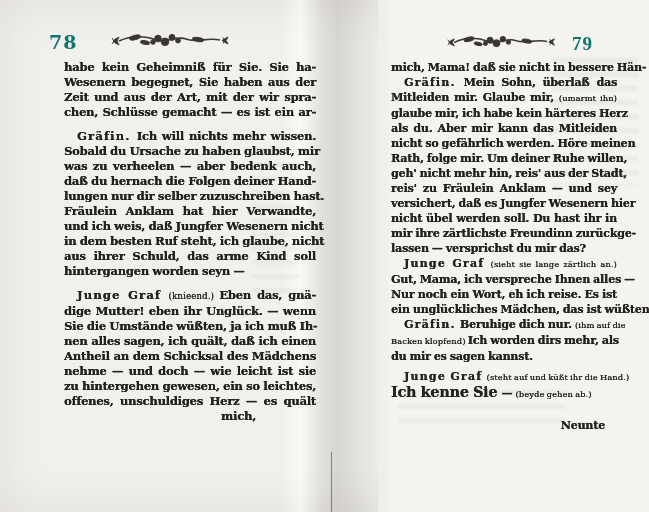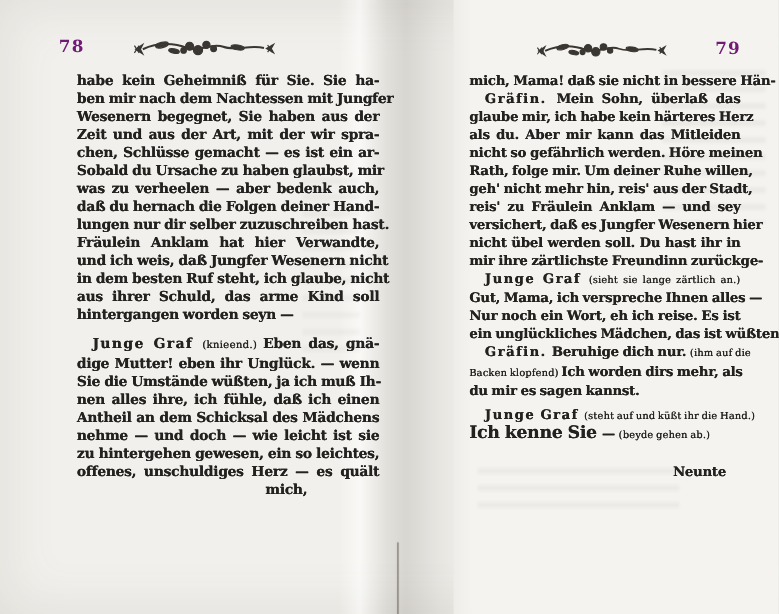--- a/index.html
+++ b/index.html
@@ -21,24 +21,24 @@
       rgba(92,86,74,.07) 74%, rgba(0,0,0,0) 100%); }
   .gutter-line { position:absolute; left:331px; top:452px; width:1px; height:60px;
     background:rgba(72,66,58,.55); box-shadow:0 0 1px rgba(72,66,58,.45); }
 
   .ghost { position:absolute; z-index:1; filter:blur(1.2px);
     background:repeating-linear-gradient(180deg,#58524a 0 5px,transparent 5px 14px); }
   #ghost-a { left:552px; top:58px;  width:86px;  height:128px; opacity:.055; }
   #ghost-b { left:398px; top:390px; width:168px; height:40px;  opacity:.05;  }
   #ghost-c { left:252px; top:148px; width:48px;  height:150px; opacity:.04;  }
 
-  .pageno { position:absolute; z-index:2; font-weight:700; font-size:14px;
-    color:#701a75; letter-spacing:1px; }
+  .pageno { position:absolute; z-index:2; font-weight:700; font-size:19px;
+    color:#0f766e; letter-spacing:1px; }
   #pn-left  { left:49px;  top:31px; }
-  #pn-right { left:596px; top:33px; }
+  #pn-right { left:572px; top:33px;font-family:Liberation Serif, serif; }
   .orn { position:absolute; z-index:2; }
   #orn-left  { left:110px; top:31px; }
   #orn-right { left:446px; top:33px; }
 
   .textblock { position:absolute; z-index:2; top:60px; }
   #text-left  { left:64px;  width:252px; }
   #text-right { left:391px; width:226px; }
 
   .line { white-space:nowrap; overflow:visible;
     text-align:justify; text-align-last:justify;
@@ -105,55 +105,57 @@
         <circle cx="43" cy="11" r="2.3"></circle>
       <circle cx="68" cy="9.6" r="2.4"></circle>
       <ellipse cx="88" cy="8.5" rx="5.5" ry="2" transform="rotate(9 88 8.5)"></ellipse>
       <path d="M112 9.5 l6 -3.5 l-2 3.5 l2 3.5 z"></path>
       <path d="M113 6.5 l4 6 M113 12.5 l4 -6" stroke-width="1" fill="none"></path>
     </g>
   </svg>
 
   <div class="textblock" id="text-left">
       <div class="line a-j"><span class="seg-n">habe kein Geheimniß für Sie.  Sie ha-</span></div>
-      <div class="line a-j"><span class="seg-n">ben mir nach dem Nachtessen mit Jungfer</span></div>
       <div class="line a-j"><span class="seg-n">Wesenern begegnet, Sie haben aus der</span></div>
       <div class="line a-j"><span class="seg-n">Zeit und aus der Art, mit der wir spra-</span></div>
       <div class="line a-j"><span class="seg-n">chen, Schlüsse gemacht — es ist ein ar-</span></div>
+      <div class="line a-j ind gap"><span class="seg-sp">Gräfin. </span><span class="seg-n">Ich will nichts mehr wissen.</span></div>
       <div class="line a-j"><span class="seg-n">Sobald du Ursache zu haben glaubst, mir</span></div>
       <div class="line a-j"><span class="seg-n">was zu verheelen — aber bedenk auch,</span></div>
       <div class="line a-j"><span class="seg-n">daß du hernach die Folgen deiner Hand-</span></div>
       <div class="line a-j"><span class="seg-n">lungen nur dir selber zuzuschreiben hast.</span></div>
       <div class="line a-j"><span class="seg-n">Fräulein Anklam hat hier Verwandte,</span></div>
       <div class="line a-j"><span class="seg-n">und ich weis, daß Jungfer Wesenern nicht</span></div>
       <div class="line a-j"><span class="seg-n">in dem besten Ruf steht, ich glaube, nicht</span></div>
       <div class="line a-j"><span class="seg-n">aus ihrer Schuld, das arme Kind soll</span></div>
       <div class="line a-l"><span class="seg-n">hintergangen worden seyn —</span></div>
       <div class="line a-j ind gap"><span class="seg-sp">Junge Graf </span><span class="seg-sm">(knieend.) </span><span class="seg-n">Eben das, gnä-</span></div>
       <div class="line a-j"><span class="seg-n">dige Mutter! eben ihr Unglück. — wenn</span></div>
       <div class="line a-j"><span class="seg-n">Sie die Umstände wüßten, ja ich muß Ih-</span></div>
-      <div class="line a-j"><span class="seg-n">nen alles ihre, ich fühle, daß ich einen</span></div>
+      <div class="line a-j"><span class="seg-n">nen alles sagen, ich quält, daß ich einen</span></div>
       <div class="line a-j"><span class="seg-n">Antheil an dem Schicksal des Mädchens</span></div>
       <div class="line a-j"><span class="seg-n">nehme — und doch — wie leicht ist sie</span></div>
       <div class="line a-j"><span class="seg-n">zu hintergehen gewesen, ein so leichtes,</span></div>
       <div class="line a-j"><span class="seg-n">offenes, unschuldiges Herz — es quält</span></div>
       <div class="line a-r catchword"><span class="seg-n">mich,</span></div>
     </div>
   <div class="textblock" id="text-right">
       <div class="line a-j"><span class="seg-n">mich, Mama! daß sie nicht in bessere Hän-</span></div>
       <div class="line a-j ind"><span class="seg-sp">Gräfin. </span><span class="seg-n">Mein Sohn, überlaß das</span></div>
+      <div class="line a-j"><span class="seg-n">Mitleiden mir.  Glaube mir, </span><span class="seg-sm">(umarmt ihn)</span></div>
       <div class="line a-j"><span class="seg-n">glaube mir, ich habe kein härteres Herz</span></div>
       <div class="line a-j"><span class="seg-n">als du.  Aber mir kann das Mitleiden</span></div>
       <div class="line a-j"><span class="seg-n">nicht so gefährlich werden.  Höre meinen</span></div>
       <div class="line a-j"><span class="seg-n">Rath, folge mir.  Um deiner Ruhe willen,</span></div>
       <div class="line a-j"><span class="seg-n">geh' nicht mehr hin, reis' aus der Stadt,</span></div>
       <div class="line a-j"><span class="seg-n">reis' zu Fräulein Anklam — und sey</span></div>
       <div class="line a-j"><span class="seg-n">versichert, daß es Jungfer Wesenern hier</span></div>
       <div class="line a-j"><span class="seg-n">nicht übel werden soll.  Du hast ihr in</span></div>
       <div class="line a-j"><span class="seg-n">mir ihre zärtlichste Freundinn zurückge-</span></div>
+      <div class="line a-l"><span class="seg-n">lassen — versprichst du mir das?</span></div>
       <div class="line a-j ind"><span class="seg-sp">Junge Graf </span><span class="seg-sm">(sieht sie lange zärtlich an.)</span></div>
       <div class="line a-j"><span class="seg-n">Gut, Mama, ich verspreche Ihnen alles —</span></div>
       <div class="line a-j"><span class="seg-n">Nur noch ein Wort, eh ich reise.  Es ist</span></div>
       <div class="line a-l"><span class="seg-n">ein unglückliches Mädchen, das ist wüßten.</span></div>
       <div class="line a-j ind"><span class="seg-sp">Gräfin. </span><span class="seg-n">Beruhige dich nur. </span><span class="seg-sm">(ihm auf die</span></div>
       <div class="line a-j"><span class="seg-sm">Backen klopfend) </span><span class="seg-n">Ich worden dirs mehr, als</span></div>
       <div class="line a-l"><span class="seg-n">du mir es sagen kannst.</span></div>
       <div class="line a-j ind gap"><span class="seg-sp">Junge Graf </span><span class="seg-sm">(steht auf und küßt ihr die Hand.)</span></div>
       <div class="line a-l"><span class="seg-lg">Ich kenne Sie </span><span class="seg-n">— </span><span class="seg-sm">(beyde gehen ab.)</span></div>
       <div class="line a-r catchword"><span class="seg-n">Neunte</span></div>

